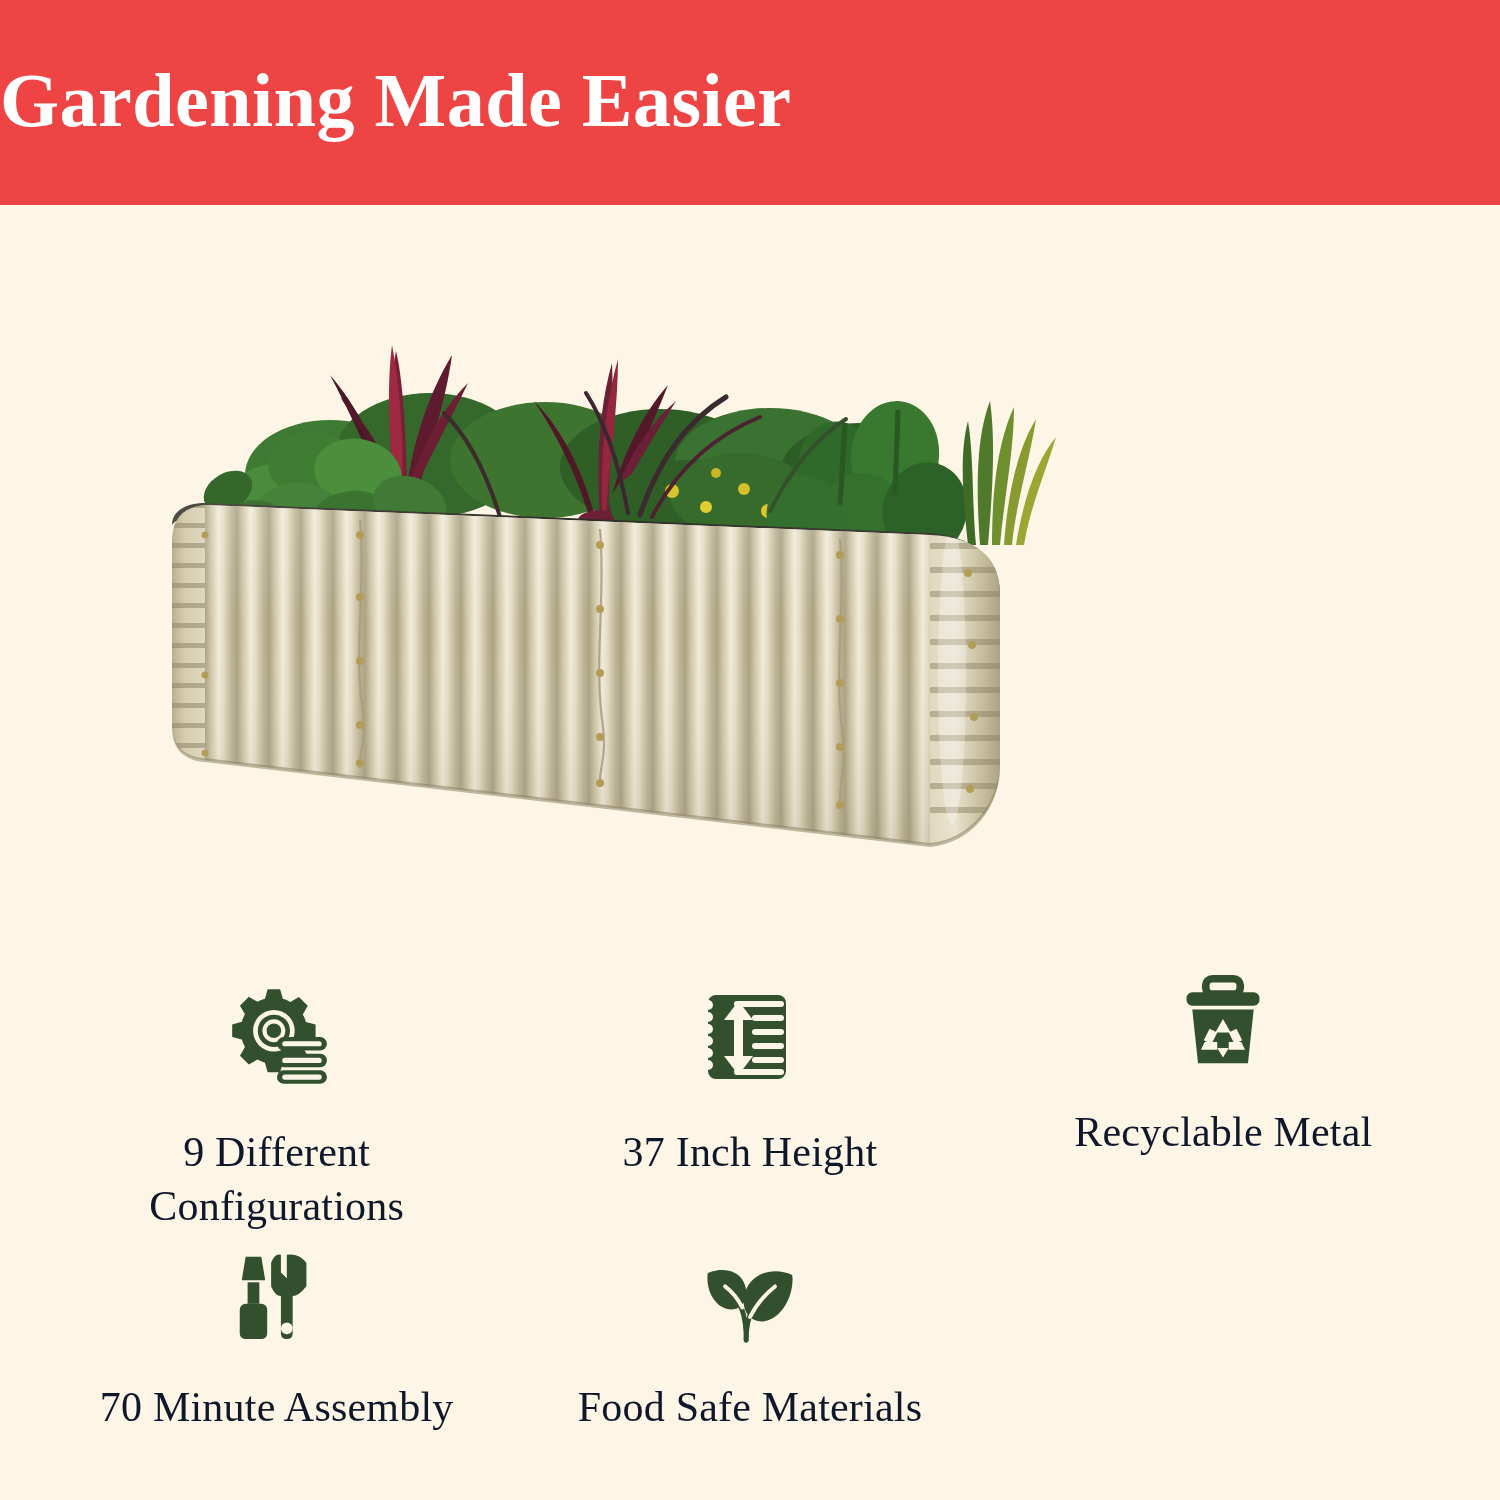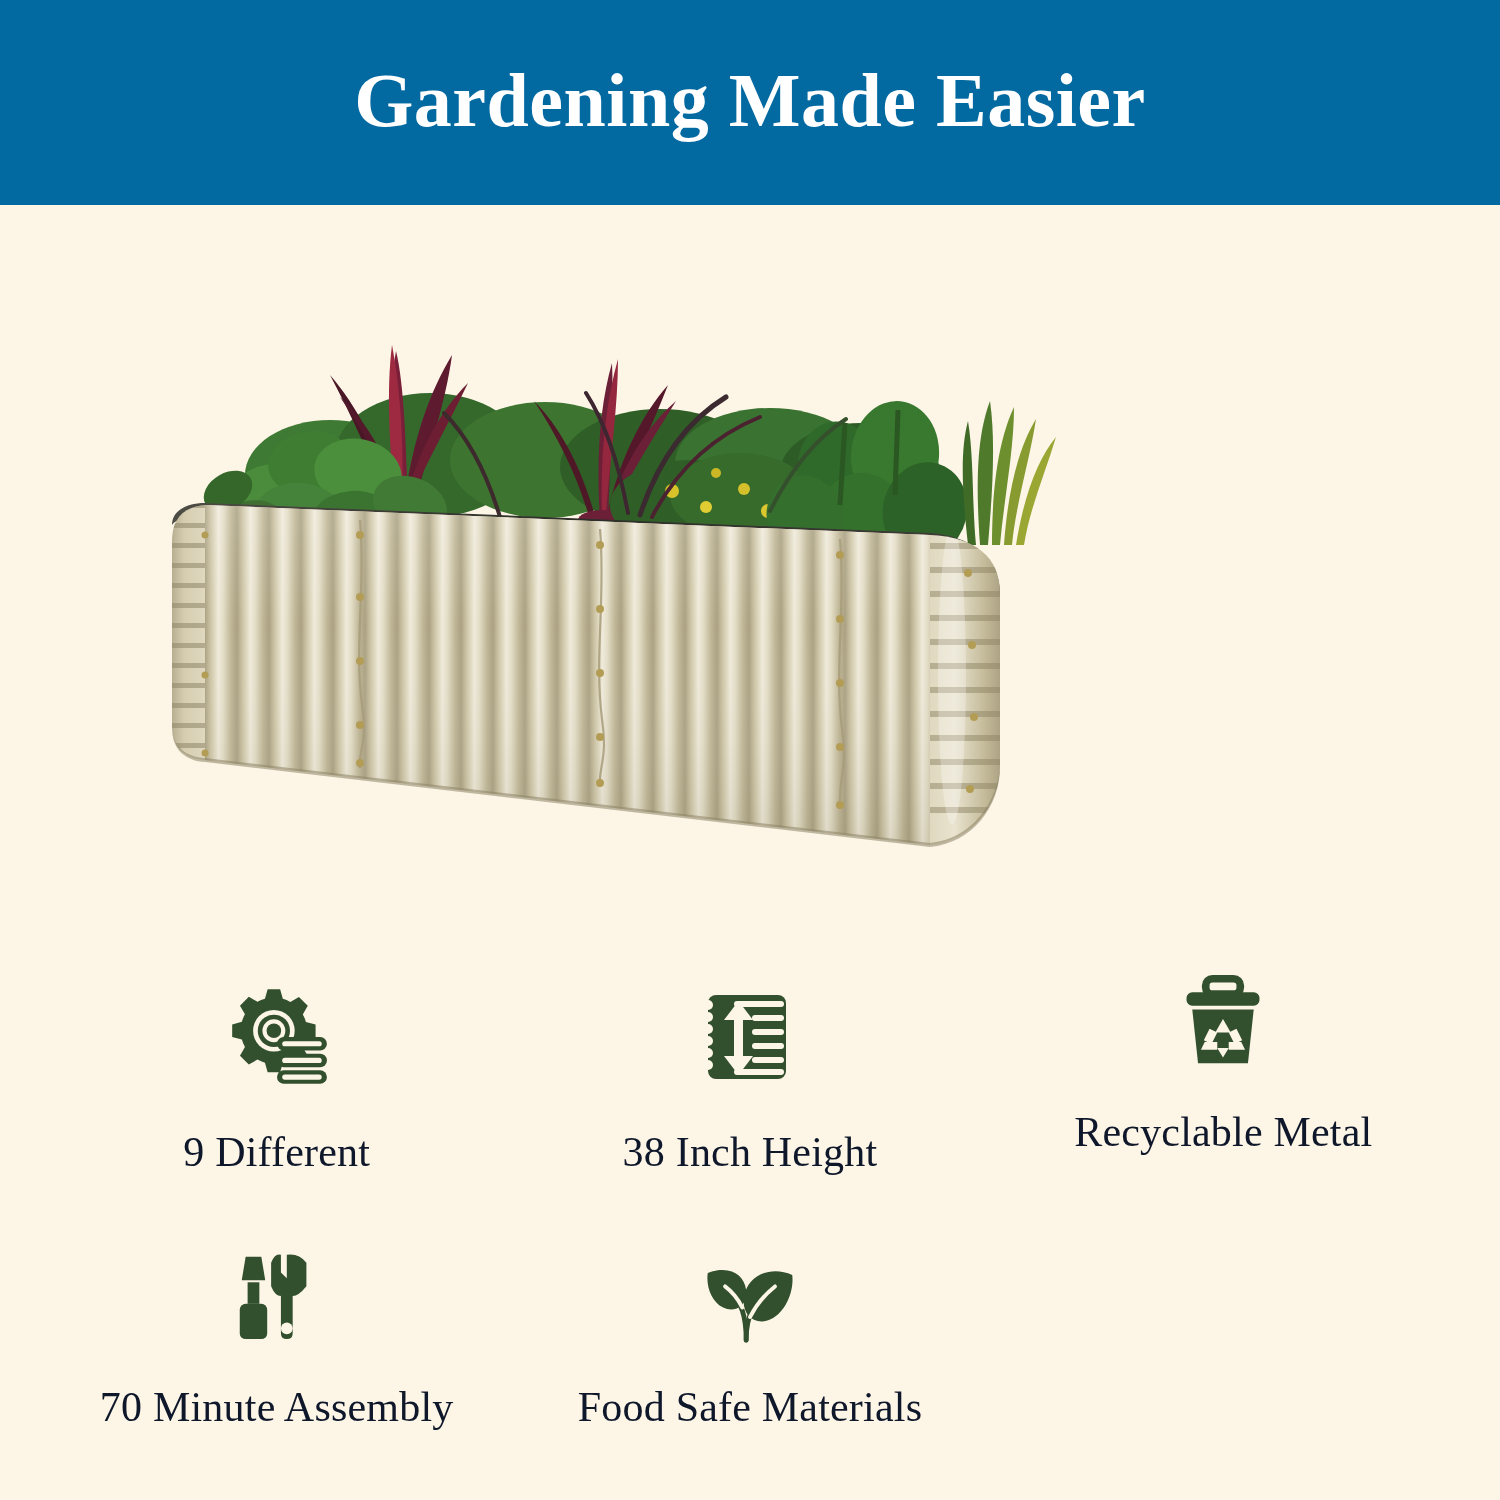--- a/index.html
+++ b/index.html
@@ -14,24 +14,23 @@
     overflow: hidden;
     position: relative;
   }
 
   
   .header-banner {
     position: absolute;
     left: 0; top: 0;
     width: 1500px;
     height: 205px;
-    background: #0369a1;
+    background: #ef4444;
     display: flex;
     align-items: center;
-    justify-content: center;
   }
   .header-title {
     color: #ffffff;
     font-family: "Liberation Serif", serif;
     font-weight: bold;
     font-size: 76px;
     letter-spacing: 0.5px;
     line-height: 1;
     text-align: center;
     margin: 0;
@@ -365,21 +364,21 @@
         <rect x="52" y="52" width="44" height="9" rx="4.5" fill="#fdf6e7" stroke="#33502e" stroke-width="0"></rect>
         <rect x="50" y="50" width="48" height="13" rx="6.5" fill="#33502e"></rect>
         <rect x="55" y="54" width="38" height="5" rx="2.5" fill="#fdf6e7"></rect>
         <rect x="50" y="66" width="48" height="13" rx="6.5" fill="#33502e"></rect>
         <rect x="55" y="70" width="38" height="5" rx="2.5" fill="#fdf6e7"></rect>
         <rect x="50" y="82" width="48" height="13" rx="6.5" fill="#33502e"></rect>
         <rect x="55" y="86" width="38" height="5" rx="2.5" fill="#fdf6e7"></rect>
       </svg>
     </div>
     <div class="feature-label">
-      <span>9 Different</span><br>
+      <span>9 Different</span><br><span>Configurations</span>
     </div>
   </div>
 
 
   <div class="feature">
     <div class="feature-icon">
       <svg width="100" height="100" viewBox="0 0 100 100" fill="#33502e">
         <rect x="8" y="8" width="78" height="84" rx="8"></rect>
 
         <g fill="#fdf6e7">
@@ -400,21 +399,21 @@
           <rect x="34" y="82" width="50" height="6" rx="3"></rect>
         </g>
 
         <g fill="#fdf6e7">
           <rect x="34" y="26" width="9" height="48"></rect>
           <path d="M 38.5 14 L 53 33 L 24 33 Z"></path>
           <path d="M 38.5 88 L 53 69 L 24 69 Z"></path>
         </g>
       </svg>
     </div>
-    <div class="feature-label">38 Inch Height</div>
+    <div class="feature-label">37 Inch Height</div>
   </div>
 
   <div class="feature row2">
     <div class="feature-icon">
       <svg width="96" height="96" viewBox="0 0 100 100" fill="#33502e">
 
         <rect x="32" y="6" width="36" height="16" rx="7" fill="none" stroke="#33502e" stroke-width="8"></rect>
         <rect x="12" y="20" width="76" height="14" rx="6"></rect>
 
         <path d="M 18 38 L 82 38 L 76 94 L 24 94 Z"></path>

